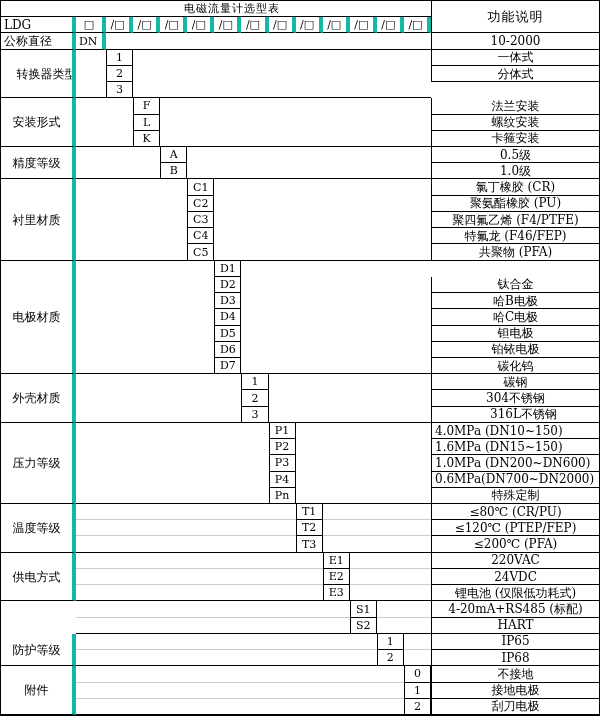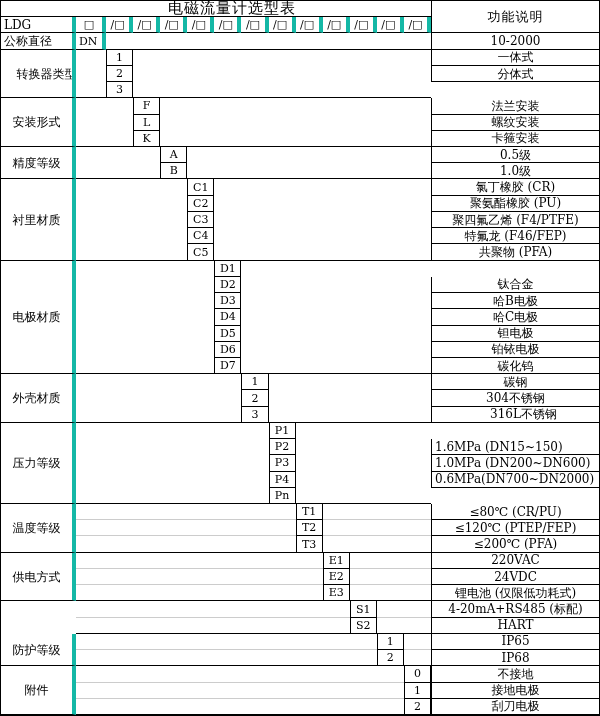--- a/index.html
+++ b/index.html
@@ -14,21 +14,21 @@
     color:#000;
     font-family:"DejaVu Serif","Liberation Serif",serif;
   }
   .c{display:flex;align-items:center;justify-content:center;overflow:hidden;white-space:nowrap;font-size:12px;line-height:1;box-sizing:border-box;}
   .br{border-right:4px solid #14b8a6;}
   .bl{border-left:1px solid #000;}
   .bb{border-bottom:1px solid #000;}
   .lb{border-bottom:1px solid #cccccc;}
   .box{border:solid #000;border-width:0 1px 1px 1px;}
   .left{justify-content:flex-start;padding-left:3px;}
-  .title{font-size:15px;letter-spacing:1px;padding-left:32px;}
+  .title{font-size:11px;letter-spacing:1px;padding-left:32px;}
   .hdr{font-size:13px;letter-spacing:1px;}
   .code{font-size:11px;font-family:"DejaVu Serif","Liberation Serif",serif;}
   .lbl{font-size:12px;}
   .desc{font-size:12px;}
 </style>
 </head>
 <body>
 
 <div id="grid">
 
@@ -114,27 +114,29 @@
     <div class="c box code" style="grid-area: 24 / 8 / 25 / 9;">1</div>
     <div class="c bl bb desc" style="grid-area: 24 / 15 / 25 / 16;">碳钢</div>
     <div class="c box code" style="grid-area: 25 / 8 / 26 / 9;">2</div>
     <div class="c bl bb desc" style="grid-area: 25 / 15 / 26 / 16;">304不锈钢</div>
     <div class="c box code" style="grid-area: 26 / 8 / 27 / 9;">3</div>
     <div class="c bl bb desc" style="grid-area: 26 / 15 / 27 / 16; padding-left: 16px;">316L不锈钢</div>
     <div class="c br bb lbl" style="grid-area: 27 / 1 / 32 / 2;">压力等级</div>
     <div class="c bb" style="grid-area: 27 / 2 / 32 / 9;"></div>
     <div class="c bb" style="grid-area: 27 / 10 / 32 / 15;"></div>
     <div class="c box code" style="grid-area: 27 / 9 / 28 / 10;">P1</div>
+    <div class="c bl bb desc left" style="grid-area: 27 / 15 / 28 / 16;">4.0MPa (DN10~150)</div>
     <div class="c box code" style="grid-area: 28 / 9 / 29 / 10;">P2</div>
     <div class="c bl bb desc left" style="grid-area: 28 / 15 / 29 / 16;">1.6MPa (DN15~150)</div>
     <div class="c box code" style="grid-area: 29 / 9 / 30 / 10;">P3</div>
     <div class="c bl bb desc left" style="grid-area: 29 / 15 / 30 / 16;">1.0MPa (DN200~DN600)</div>
     <div class="c box code" style="grid-area: 30 / 9 / 31 / 10;">P4</div>
     <div class="c bl bb desc left" style="grid-area: 30 / 15 / 31 / 16;">0.6MPa(DN700~DN2000)</div>
     <div class="c box code" style="grid-area: 31 / 9 / 32 / 10;">Pn</div>
+    <div class="c bl bb desc" style="grid-area: 31 / 15 / 32 / 16;">特殊定制</div>
     <div class="c br bb lbl" style="grid-area: 32 / 1 / 35 / 2;">温度等级</div>
     <div class="c lb" style="grid-area: 32 / 2 / 33 / 10;"></div>
     <div class="c lb" style="grid-area: 32 / 11 / 33 / 15;"></div>
     <div class="c lb" style="grid-area: 33 / 2 / 34 / 10;"></div>
     <div class="c lb" style="grid-area: 33 / 11 / 34 / 15;"></div>
     <div class="c bb" style="grid-area: 34 / 2 / 35 / 10;"></div>
     <div class="c bb" style="grid-area: 34 / 11 / 35 / 15;"></div>
     <div class="c box code" style="grid-area: 32 / 10 / 33 / 11;">T1</div>
     <div class="c bl bb desc" style="grid-area: 32 / 15 / 33 / 16;">≤80℃ (CR/PU)</div>
     <div class="c box code" style="grid-area: 33 / 10 / 34 / 11;">T2</div>

